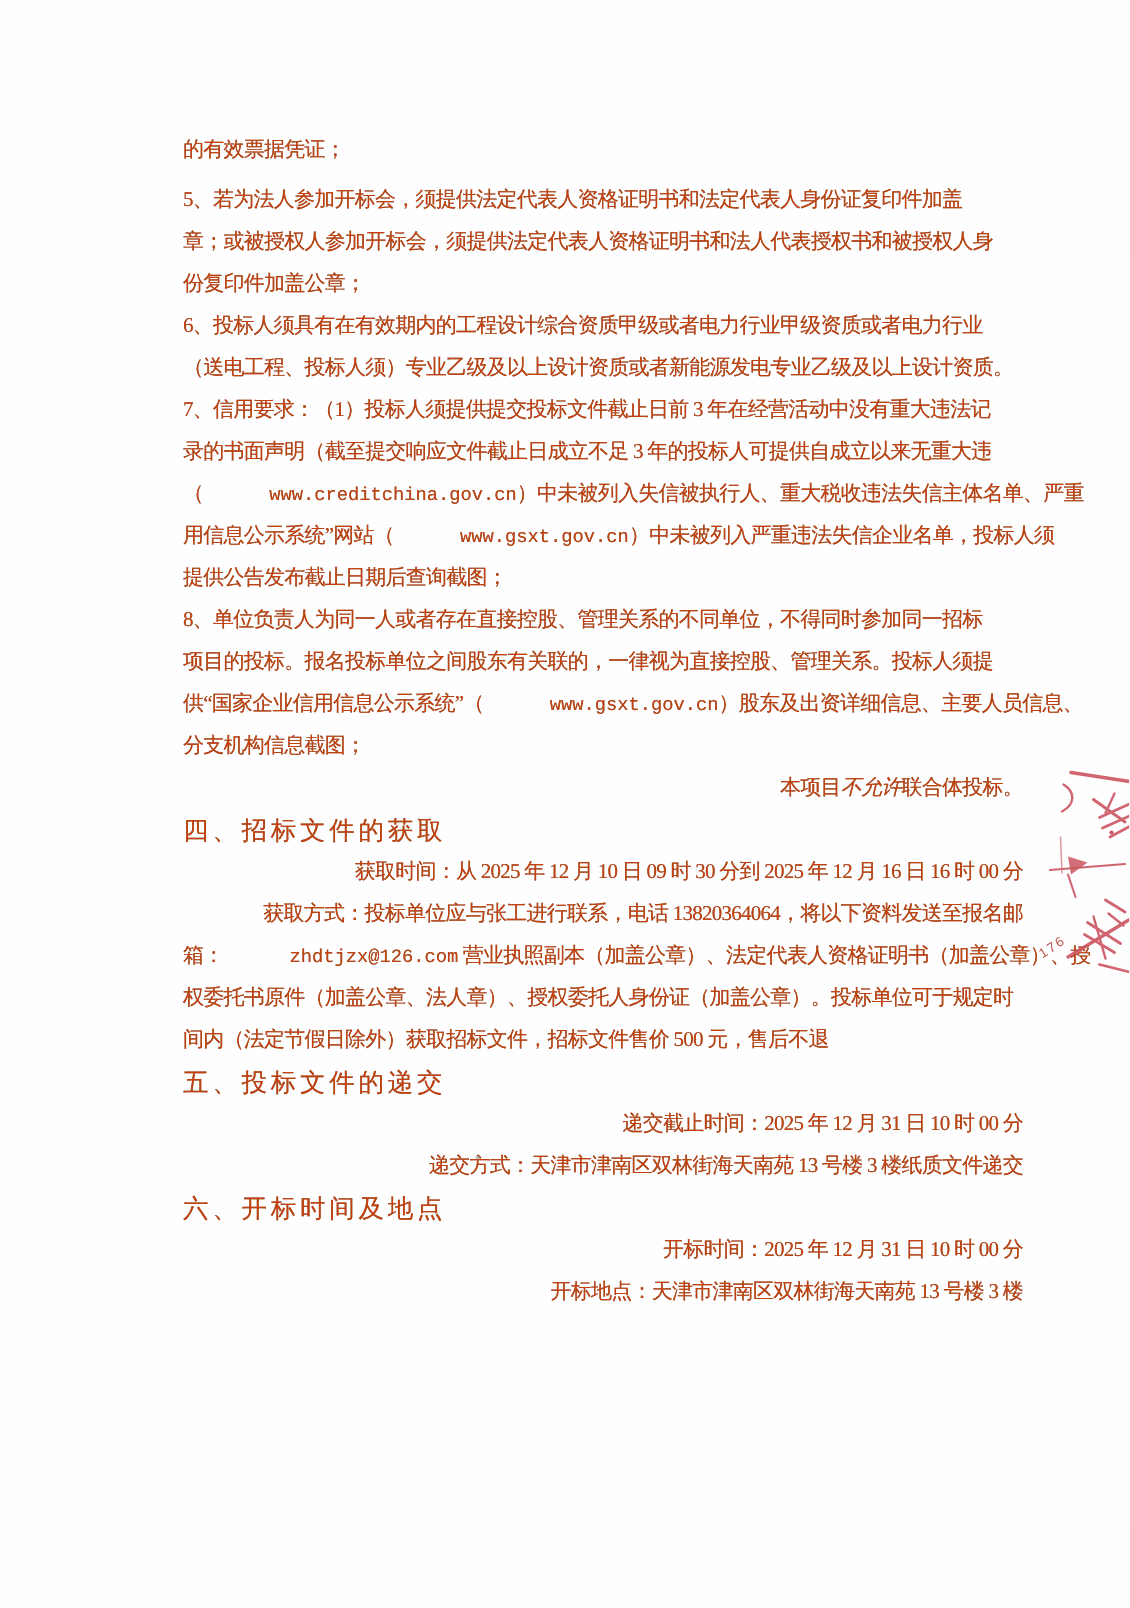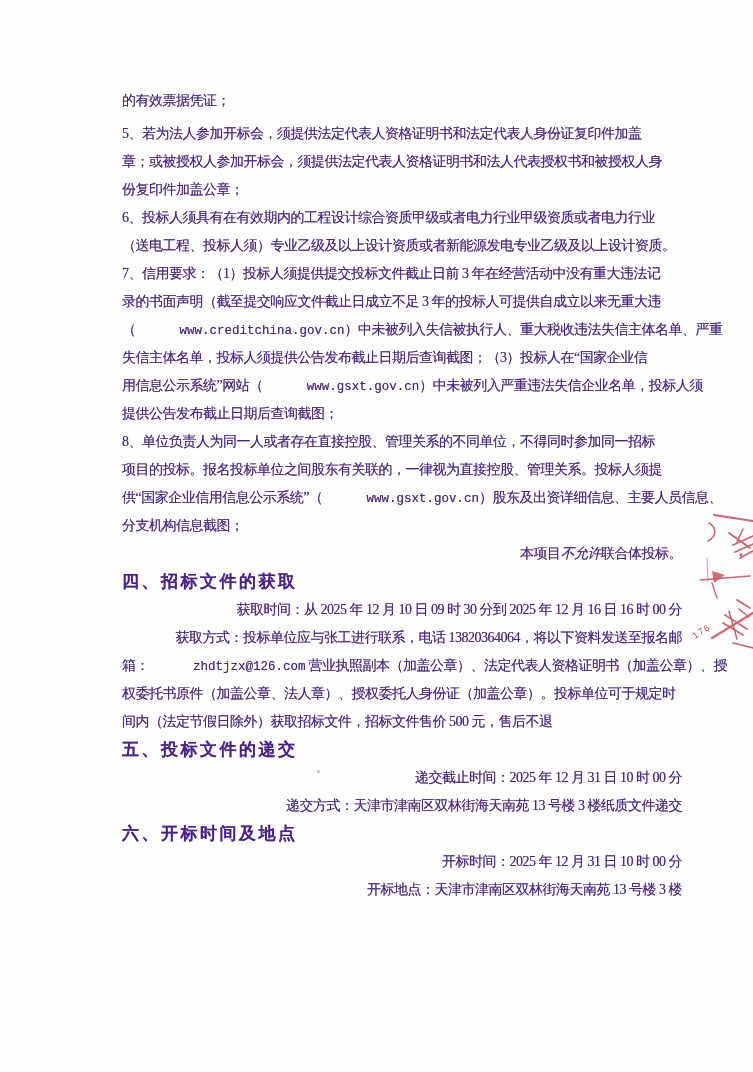--- a/index.html
+++ b/index.html
@@ -1,30 +1,30 @@
 <!DOCTYPE html>
 <html><head>
 <meta charset="utf-8">
 <style>
   html,body{margin:0;padding:0;background:#ffffff;}
   .page{
     position:relative;width:753px;height:1072px;background:#fefefe;
-    overflow:hidden;color:#4c1d95;
+    overflow:hidden;color:#c2410c;
     font-family:"Liberation Serif","DejaVu Serif",serif;
   }
   .doc{
     position:absolute;left:122px;top:87px;width:560px;
     font-size:14px;line-height:28px;letter-spacing:-0.5px;
     text-shadow:0 0 .4px rgba(20,20,20,.55);
   }
   .line{white-space:nowrap;height:28px;}
   .line.indent{padding-left:28px;text-align:right;}
   .block.heading .line{
     font-family:"Liberation Sans","DejaVu Sans",sans-serif;
-    font-weight:700;font-size:17px;letter-spacing:2.5px;
+    font-weight:400;font-size:17px;letter-spacing:2.5px;
   }
   .italic{font-style:italic;}
   .latin{
     font-family:"Liberation Mono","DejaVu Sans Mono",monospace;
     font-size:12.5px;letter-spacing:0;padding-left:44px;
   }
   .stamp{position:absolute;left:692px;top:496px;width:61px;height:172px;pointer-events:none;}
   .stamp svg{display:block;}
   .stamp-num{
     font-family:"Liberation Sans","DejaVu Sans",sans-serif;
@@ -49,21 +49,20 @@
         <div class="line"><span>份复印件加盖公章；</span></div>
       </div>
       <div class="block para">
         <div class="line"><span>6、投标人须具有在有效期内的工程设计综合资质甲级或者电力行业甲级资质或者电力行业</span></div>
         <div class="line"><span>（送电工程、投标人须）专业乙级及以上设计资质或者新能源发电专业乙级及以上设计资质。</span></div>
       </div>
       <div class="block para">
         <div class="line"><span>7、信用要求：（1）投标人须提供提交投标文件截止日前 3 年在经营活动中没有重大违法记</span></div>
         <div class="line"><span>录的书面声明（截至提交响应文件截止日成立不足 3 年的投标人可提供自成立以来无重大违</span></div>
         <div class="line"><span>（<span class="latin">www.creditchina.gov.cn</span>）中未被列入失信被执行人、重大税收违法失信主体名单、严重</span></div>
-        <div class="line"><span>失信主体名单，投标人须提供公告发布截止日期后查询截图；（3）投标人在“国家企业信</span></div>
         <div class="line"><span>用信息公示系统”网站（<span class="latin">www.gsxt.gov.cn</span>）中未被列入严重违法失信企业名单，投标人须</span></div>
         <div class="line"><span>提供公告发布截止日期后查询截图；</span></div>
       </div>
       <div class="block para">
         <div class="line"><span>8、单位负责人为同一人或者存在直接控股、管理关系的不同单位，不得同时参加同一招标</span></div>
         <div class="line"><span>项目的投标。报名投标单位之间股东有关联的，一律视为直接控股、管理关系。投标人须提</span></div>
         <div class="line"><span>供“国家企业信用信息公示系统”（<span class="latin">www.gsxt.gov.cn</span>）股东及出资详细信息、主要人员信息、</span></div>
         <div class="line"><span>分支机构信息截图；</span></div>
       </div>
       <div class="block para">

